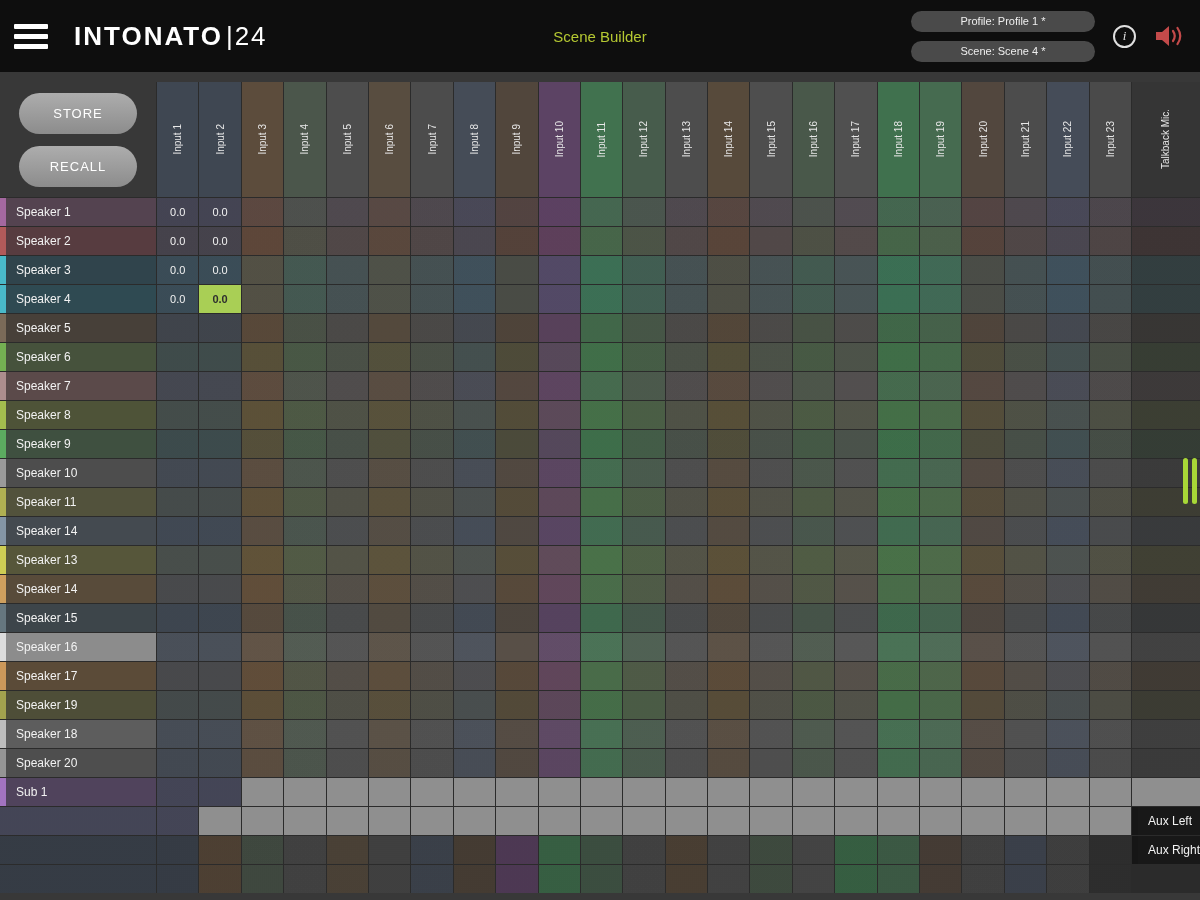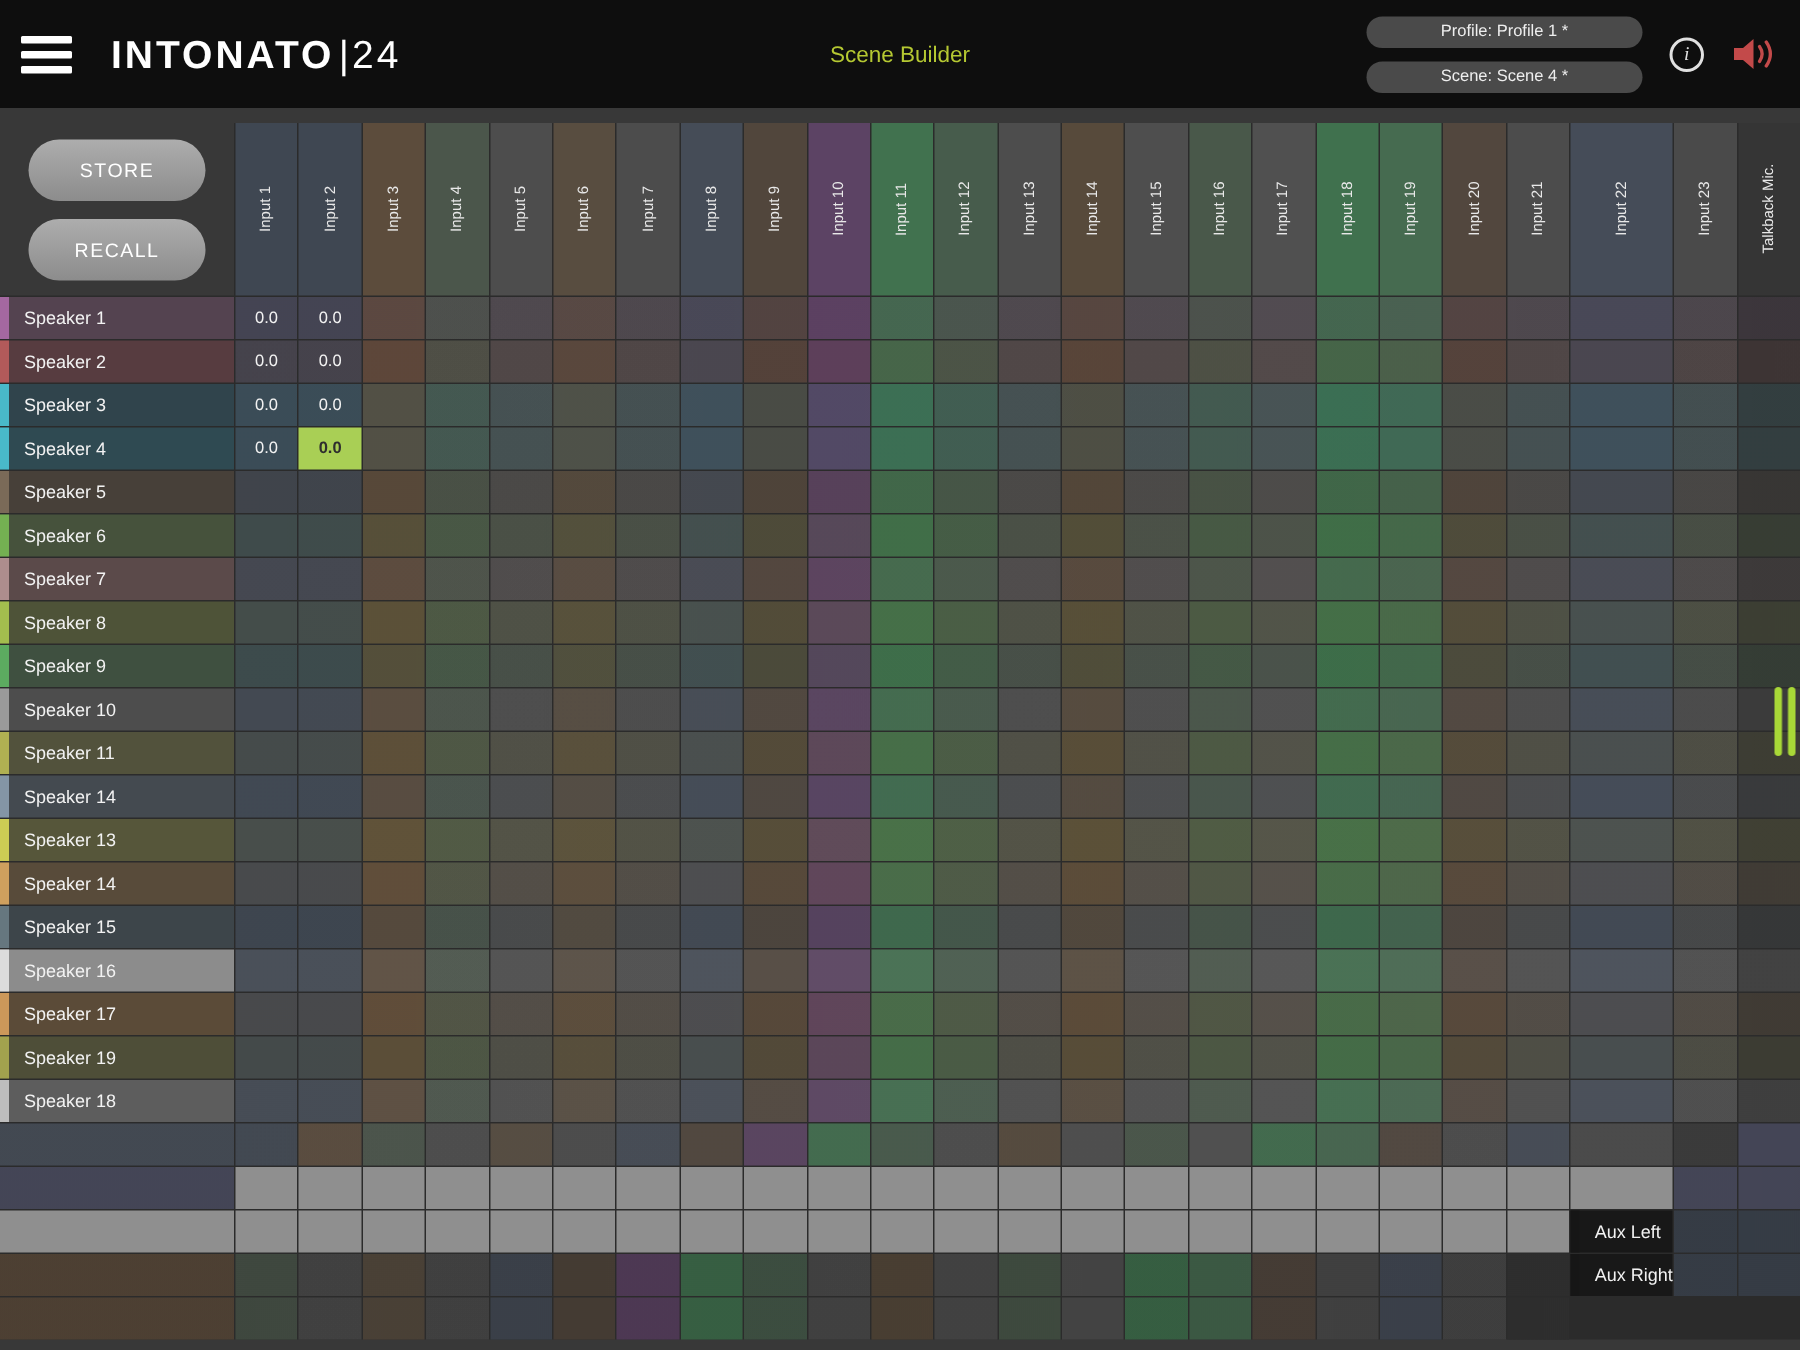--- a/index.html
+++ b/index.html
@@ -623,20 +623,21 @@
         <div class="cell" style="background-color: rgb(78, 78, 78); background-image: linear-gradient(rgba(189, 189, 189, 0.1), rgba(189, 189, 189, 0.1)), linear-gradient(rgba(0, 0, 0, 0.1), rgba(0, 0, 0, 0.1));"></div>
         <div class="cell" style="background-color: rgb(73, 88, 74); background-image: linear-gradient(rgba(189, 189, 189, 0.1), rgba(189, 189, 189, 0.1)), linear-gradient(rgba(0, 0, 0, 0.1), rgba(0, 0, 0, 0.1));"></div>
         <div class="cell" style="background-color: rgb(80, 80, 80); background-image: linear-gradient(rgba(189, 189, 189, 0.1), rgba(189, 189, 189, 0.1)), linear-gradient(rgba(0, 0, 0, 0.1), rgba(0, 0, 0, 0.1));"></div>
         <div class="cell" style="background-color: rgb(64, 113, 78); background-image: linear-gradient(rgba(189, 189, 189, 0.1), rgba(189, 189, 189, 0.1)), linear-gradient(rgba(0, 0, 0, 0.1), rgba(0, 0, 0, 0.1));"></div>
         <div class="cell" style="background-color: rgb(70, 107, 80); background-image: linear-gradient(rgba(189, 189, 189, 0.1), rgba(189, 189, 189, 0.1)), linear-gradient(rgba(0, 0, 0, 0.1), rgba(0, 0, 0, 0.1));"></div>
         <div class="cell" style="background-color: rgb(82, 71, 62); background-image: linear-gradient(rgba(189, 189, 189, 0.1), rgba(189, 189, 189, 0.1)), linear-gradient(rgba(0, 0, 0, 0.1), rgba(0, 0, 0, 0.1));"></div>
         <div class="cell" style="background-color: rgb(76, 76, 76); background-image: linear-gradient(rgba(189, 189, 189, 0.1), rgba(189, 189, 189, 0.1)), linear-gradient(rgba(0, 0, 0, 0.1), rgba(0, 0, 0, 0.1));"></div>
         <div class="cell" style="background-color: rgb(69, 76, 88); background-image: linear-gradient(rgba(189, 189, 189, 0.1), rgba(189, 189, 189, 0.1)), linear-gradient(rgba(0, 0, 0, 0.1), rgba(0, 0, 0, 0.1));"></div>
         <div class="cell" style="background-color: rgb(74, 74, 74); background-image: linear-gradient(rgba(189, 189, 189, 0.1), rgba(189, 189, 189, 0.1)), linear-gradient(rgba(0, 0, 0, 0.1), rgba(0, 0, 0, 0.1));"></div>
         <div class="cell" style="background-color: rgb(53, 53, 53); background-image: linear-gradient(rgba(189, 189, 189, 0.1), rgba(189, 189, 189, 0.1)), linear-gradient(rgba(0, 0, 0, 0.1), rgba(0, 0, 0, 0.1));"></div>
+        <div class="row-label" style="background-color: rgb(78, 78, 78); border-left-color: rgb(149, 149, 149);">Speaker 20</div>
         <div class="cell" style="background-color: rgb(63, 71, 82); background-image: linear-gradient(rgba(149, 149, 149, 0.1), rgba(149, 149, 149, 0.1)), linear-gradient(rgba(0, 0, 0, 0.1), rgba(0, 0, 0, 0.1));"></div>
         <div class="cell" style="background-color: rgb(63, 71, 82); background-image: linear-gradient(rgba(149, 149, 149, 0.1), rgba(149, 149, 149, 0.1)), linear-gradient(rgba(0, 0, 0, 0.1), rgba(0, 0, 0, 0.1));"></div>
         <div class="cell" style="background-color: rgb(92, 76, 60); background-image: linear-gradient(rgba(149, 149, 149, 0.1), rgba(149, 149, 149, 0.1)), linear-gradient(rgba(0, 0, 0, 0.1), rgba(0, 0, 0, 0.1));"></div>
         <div class="cell" style="background-color: rgb(75, 86, 75); background-image: linear-gradient(rgba(149, 149, 149, 0.1), rgba(149, 149, 149, 0.1)), linear-gradient(rgba(0, 0, 0, 0.1), rgba(0, 0, 0, 0.1));"></div>
         <div class="cell" style="background-color: rgb(77, 77, 77); background-image: linear-gradient(rgba(149, 149, 149, 0.1), rgba(149, 149, 149, 0.1)), linear-gradient(rgba(0, 0, 0, 0.1), rgba(0, 0, 0, 0.1));"></div>
         <div class="cell" style="background-color: rgb(88, 77, 64); background-image: linear-gradient(rgba(149, 149, 149, 0.1), rgba(149, 149, 149, 0.1)), linear-gradient(rgba(0, 0, 0, 0.1), rgba(0, 0, 0, 0.1));"></div>
         <div class="cell" style="background-color: rgb(76, 76, 76); background-image: linear-gradient(rgba(149, 149, 149, 0.1), rgba(149, 149, 149, 0.1)), linear-gradient(rgba(0, 0, 0, 0.1), rgba(0, 0, 0, 0.1));"></div>
         <div class="cell" style="background-color: rgb(69, 76, 87); background-image: linear-gradient(rgba(149, 149, 149, 0.1), rgba(149, 149, 149, 0.1)), linear-gradient(rgba(0, 0, 0, 0.1), rgba(0, 0, 0, 0.1));"></div>
         <div class="cell" style="background-color: rgb(81, 70, 60); background-image: linear-gradient(rgba(149, 149, 149, 0.1), rgba(149, 149, 149, 0.1)), linear-gradient(rgba(0, 0, 0, 0.1), rgba(0, 0, 0, 0.1));"></div>
         <div class="cell" style="background-color: rgb(92, 67, 100); background-image: linear-gradient(rgba(149, 149, 149, 0.1), rgba(149, 149, 149, 0.1)), linear-gradient(rgba(0, 0, 0, 0.1), rgba(0, 0, 0, 0.1));"></div>
@@ -647,20 +648,21 @@
         <div class="cell" style="background-color: rgb(78, 78, 78); background-image: linear-gradient(rgba(149, 149, 149, 0.1), rgba(149, 149, 149, 0.1)), linear-gradient(rgba(0, 0, 0, 0.1), rgba(0, 0, 0, 0.1));"></div>
         <div class="cell" style="background-color: rgb(73, 88, 74); background-image: linear-gradient(rgba(149, 149, 149, 0.1), rgba(149, 149, 149, 0.1)), linear-gradient(rgba(0, 0, 0, 0.1), rgba(0, 0, 0, 0.1));"></div>
         <div class="cell" style="background-color: rgb(80, 80, 80); background-image: linear-gradient(rgba(149, 149, 149, 0.1), rgba(149, 149, 149, 0.1)), linear-gradient(rgba(0, 0, 0, 0.1), rgba(0, 0, 0, 0.1));"></div>
         <div class="cell" style="background-color: rgb(64, 113, 78); background-image: linear-gradient(rgba(149, 149, 149, 0.1), rgba(149, 149, 149, 0.1)), linear-gradient(rgba(0, 0, 0, 0.1), rgba(0, 0, 0, 0.1));"></div>
         <div class="cell" style="background-color: rgb(70, 107, 80); background-image: linear-gradient(rgba(149, 149, 149, 0.1), rgba(149, 149, 149, 0.1)), linear-gradient(rgba(0, 0, 0, 0.1), rgba(0, 0, 0, 0.1));"></div>
         <div class="cell" style="background-color: rgb(82, 71, 62); background-image: linear-gradient(rgba(149, 149, 149, 0.1), rgba(149, 149, 149, 0.1)), linear-gradient(rgba(0, 0, 0, 0.1), rgba(0, 0, 0, 0.1));"></div>
         <div class="cell" style="background-color: rgb(76, 76, 76); background-image: linear-gradient(rgba(149, 149, 149, 0.1), rgba(149, 149, 149, 0.1)), linear-gradient(rgba(0, 0, 0, 0.1), rgba(0, 0, 0, 0.1));"></div>
         <div class="cell" style="background-color: rgb(69, 76, 88); background-image: linear-gradient(rgba(149, 149, 149, 0.1), rgba(149, 149, 149, 0.1)), linear-gradient(rgba(0, 0, 0, 0.1), rgba(0, 0, 0, 0.1));"></div>
         <div class="cell" style="background-color: rgb(74, 74, 74); background-image: linear-gradient(rgba(149, 149, 149, 0.1), rgba(149, 149, 149, 0.1)), linear-gradient(rgba(0, 0, 0, 0.1), rgba(0, 0, 0, 0.1));"></div>
         <div class="cell" style="background-color: rgb(53, 53, 53); background-image: linear-gradient(rgba(149, 149, 149, 0.1), rgba(149, 149, 149, 0.1)), linear-gradient(rgba(0, 0, 0, 0.1), rgba(0, 0, 0, 0.1));"></div>
+        <div class="row-label" style="background-color: rgb(80, 67, 92); border-left-color: rgb(162, 115, 192);">Sub 1</div>
         <div class="cell" style="background-color: rgb(63, 71, 82); background-image: linear-gradient(rgba(162, 115, 192, 0.1), rgba(162, 115, 192, 0.1)), linear-gradient(rgba(0, 0, 0, 0.1), rgba(0, 0, 0, 0.1));"></div>
         <div class="cell" style="background-color: rgb(63, 71, 82); background-image: linear-gradient(rgba(162, 115, 192, 0.1), rgba(162, 115, 192, 0.1)), linear-gradient(rgba(0, 0, 0, 0.1), rgba(0, 0, 0, 0.1));"></div>
         <div class="cell" style="background-color: rgb(143, 143, 143);"></div>
         <div class="cell" style="background-color: rgb(143, 143, 143);"></div>
         <div class="cell" style="background-color: rgb(143, 143, 143);"></div>
         <div class="cell" style="background-color: rgb(143, 143, 143);"></div>
         <div class="cell" style="background-color: rgb(143, 143, 143);"></div>
         <div class="cell" style="background-color: rgb(143, 143, 143);"></div>
         <div class="cell" style="background-color: rgb(143, 143, 143);"></div>
         <div class="cell" style="background-color: rgb(143, 143, 143);"></div>

